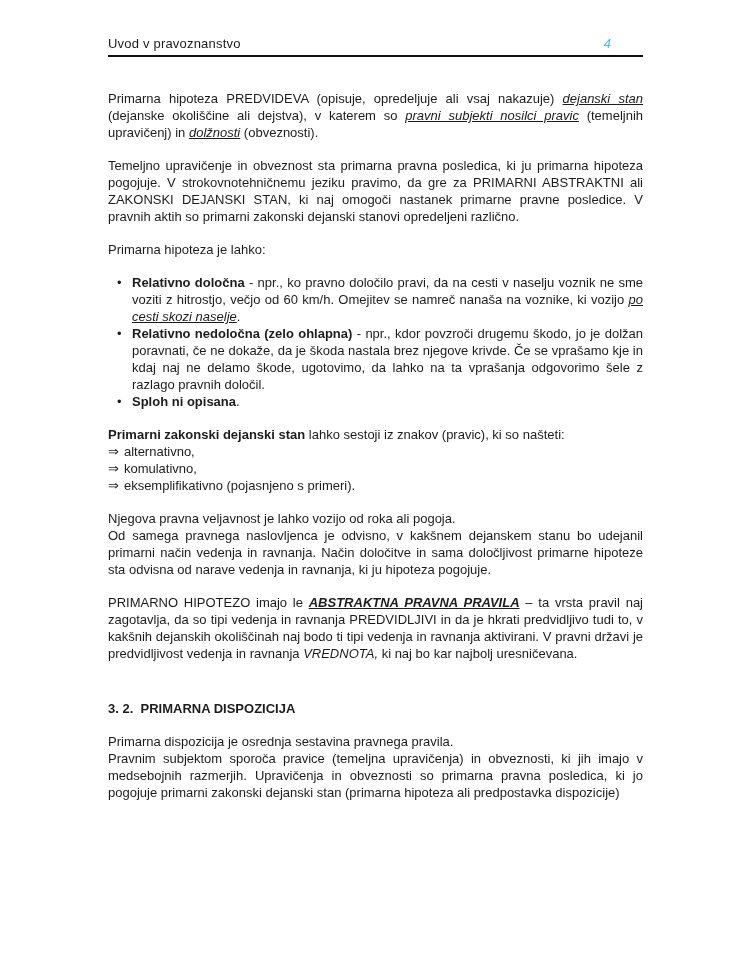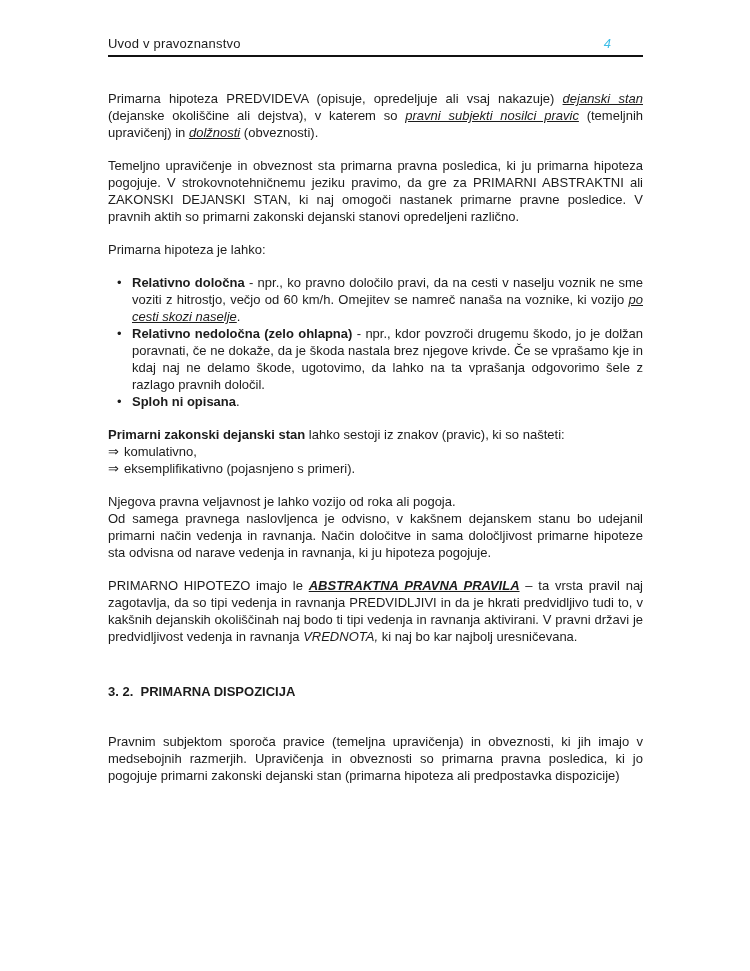--- a/index.html
+++ b/index.html
@@ -64,21 +64,22 @@
       <div class="blk p"><span class="">Primarna hipoteza PREDVIDEVA (opisuje, opredeljuje ali vsaj nakazuje)  </span><span class="run-i run-u">dejanski stan</span><span class=""> (dejanske okoliščine ali dejstva), v katerem so </span><span class="run-i run-u">pravni subjekti nosilci pravic</span><span class=""> (temeljnih upravičenj) in </span><span class="run-i run-u">dolžnosti</span><span class=""> (obveznosti).</span></div>
       <div class="blk p"><span class="">Temeljno upravičenje in obveznost sta primarna pravna posledica, ki ju primarna hipoteza pogojuje. V strokovnotehničnemu jeziku pravimo, da gre za PRIMARNI ABSTRAKTNI ali ZAKONSKI DEJANSKI STAN, ki naj omogoči nastanek primarne pravne posledice. V pravnih aktih so primarni zakonski dejanski stanovi opredeljeni različno.</span></div>
       <div class="blk p"><span class="">Primarna hipoteza je lahko:</span></div>
       <ul class="blk bullets">
         <li><span class="marker">•</span><span><span class="run-b">Relativno določna</span><span class=""> - npr., ko pravno določilo pravi, da na cesti v naselju voznik ne sme voziti z hitrostjo, večjo od 60 km/h. Omejitev se namreč nanaša na voznike, ki vozijo </span><span class="run-i run-u">po cesti skozi naselje</span><span class="">.</span></span></li>
         <li><span class="marker">•</span><span><span class="run-b">Relativno nedoločna (zelo ohlapna)</span><span class=""> - npr., kdor povzroči drugemu škodo, jo je dolžan poravnati, če ne dokaže, da je škoda nastala brez njegove krivde. Če se vprašamo kje in kdaj naj ne delamo škode, ugotovimo, da lahko na ta vprašanja odgovorimo šele z razlago pravnih določil.</span></span></li>
         <li><span class="marker">•</span><span><span class="run-b">Sploh ni opisana</span><span class="">.</span></span></li>
       </ul>
       <div class="blk p"><span class="run-b">Primarni zakonski dejanski stan</span><span class=""> lahko sestoji iz znakov (pravic), ki so našteti:</span></div>
       <ul class="blk arrows">
+        <li><span class="marker">⇒</span><span><span class="">alternativno,</span></span></li>
         <li><span class="marker">⇒</span><span><span class="">komulativno,</span></span></li>
         <li><span class="marker">⇒</span><span><span class="">eksemplifikativno (pojasnjeno s primeri).</span></span></li>
       </ul>
       <div class="blk p"><span class="">Njegova pravna veljavnost je lahko vozijo od roka ali pogoja.</span><br><span class="">Od samega pravnega naslovljenca je odvisno, v kakšnem dejanskem stanu bo udejanil primarni način vedenja in ravnanja. Način določitve in sama določljivost primarne hipoteze sta odvisna od narave vedenja in ravnanja, ki ju hipoteza pogojuje.</span></div>
       <div class="blk p"><span class="">PRIMARNO HIPOTEZO imajo le </span><span class="run-b run-i run-u">ABSTRAKTNA PRAVNA PRAVILA</span><span class=""> – ta vrsta pravil naj zagotavlja, da so tipi vedenja in ravnanja PREDVIDLJIVI in da je hkrati predvidljivo tudi to, v kakšnih dejanskih okoliščinah naj bodo ti tipi vedenja in ravnanja aktivirani. V pravni državi je predvidljivost vedenja in ravnanja </span><span class="run-i">VREDNOTA,</span><span class=""> ki naj bo kar najbolj uresničevana.</span></div>
       <div class="blk h2"><span class="">3. 2.  PRIMARNA DISPOZICIJA</span></div>
-      <div class="blk p"><br><span class="">Pravnim subjektom sporoča pravice (temeljna upravičenja) in obveznosti, ki jih imajo v medsebojnih razmerjih. Upravičenja in obveznosti so primarna pravna posledica, ki jo pogojuje primarni zakonski dejanski stan (primarna hipoteza ali predpostavka dispozicije)</span></div>
+      <div class="blk p"><span class="">Primarna dispozicija je osrednja sestavina pravnega pravila.</span><br><span class="">Pravnim subjektom sporoča pravice (temeljna upravičenja) in obveznosti, ki jih imajo v medsebojnih razmerjih. Upravičenja in obveznosti so primarna pravna posledica, ki jo pogojuje primarni zakonski dejanski stan (primarna hipoteza ali predpostavka dispozicije)</span></div>
     </div>
 </div>
 
 </body></html>

